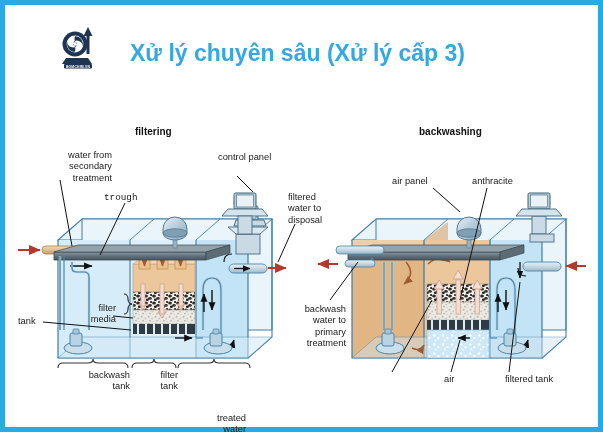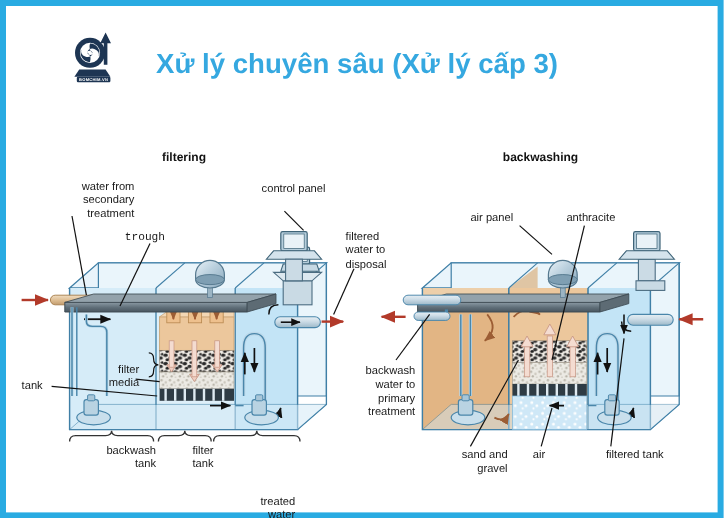--- a/index.html
+++ b/index.html
@@ -416,19 +416,18 @@
   <div class="lbl c" style="left:182px;top:370px;width:64px;margin-top:43px;">treated<br>water</div>
 
   <div class="hdr" style="left:419px;top:126px;">backwashing</div>
 
   <div class="lbl" style="left:392px;top:176px;">air panel</div>
 
   <div class="lbl" style="left:472px;top:176px;">anthracite</div>
 
   <div class="lbl c" style="left:284px;top:304px;width:62px;">backwash<br>water to<br>primary<br>treatment</div>
 
-  <div class="lbl c" style="left:361px;top:374px;width:62px;">sand and<br>gravel</div>
 
   <div class="lbl" style="left:444px;top:374px;text-align:center;">air</div>
 
   <div class="lbl" style="left:505px;top:374px;">filtered tank</div>
 
 </div>
 
 </body></html>

